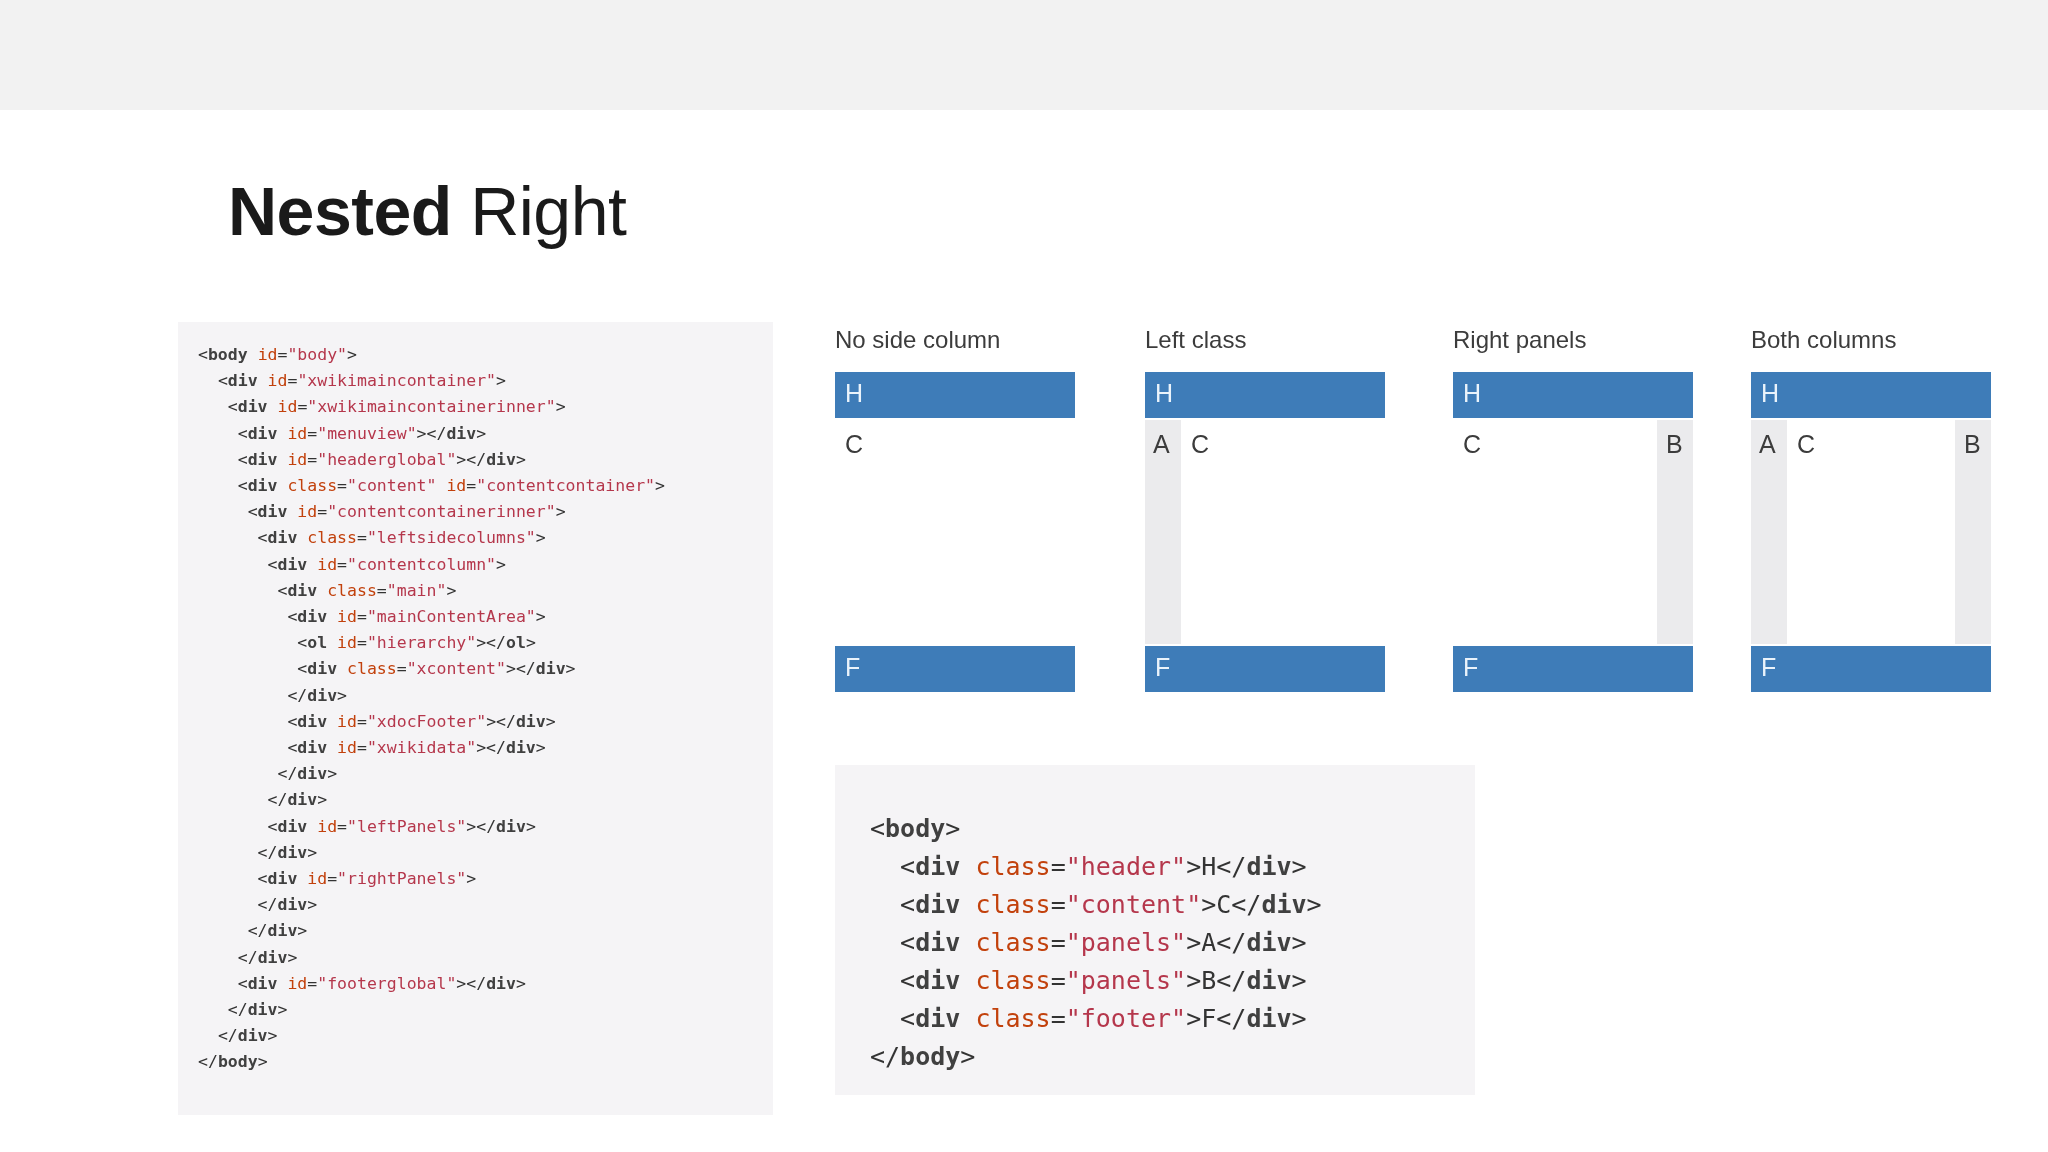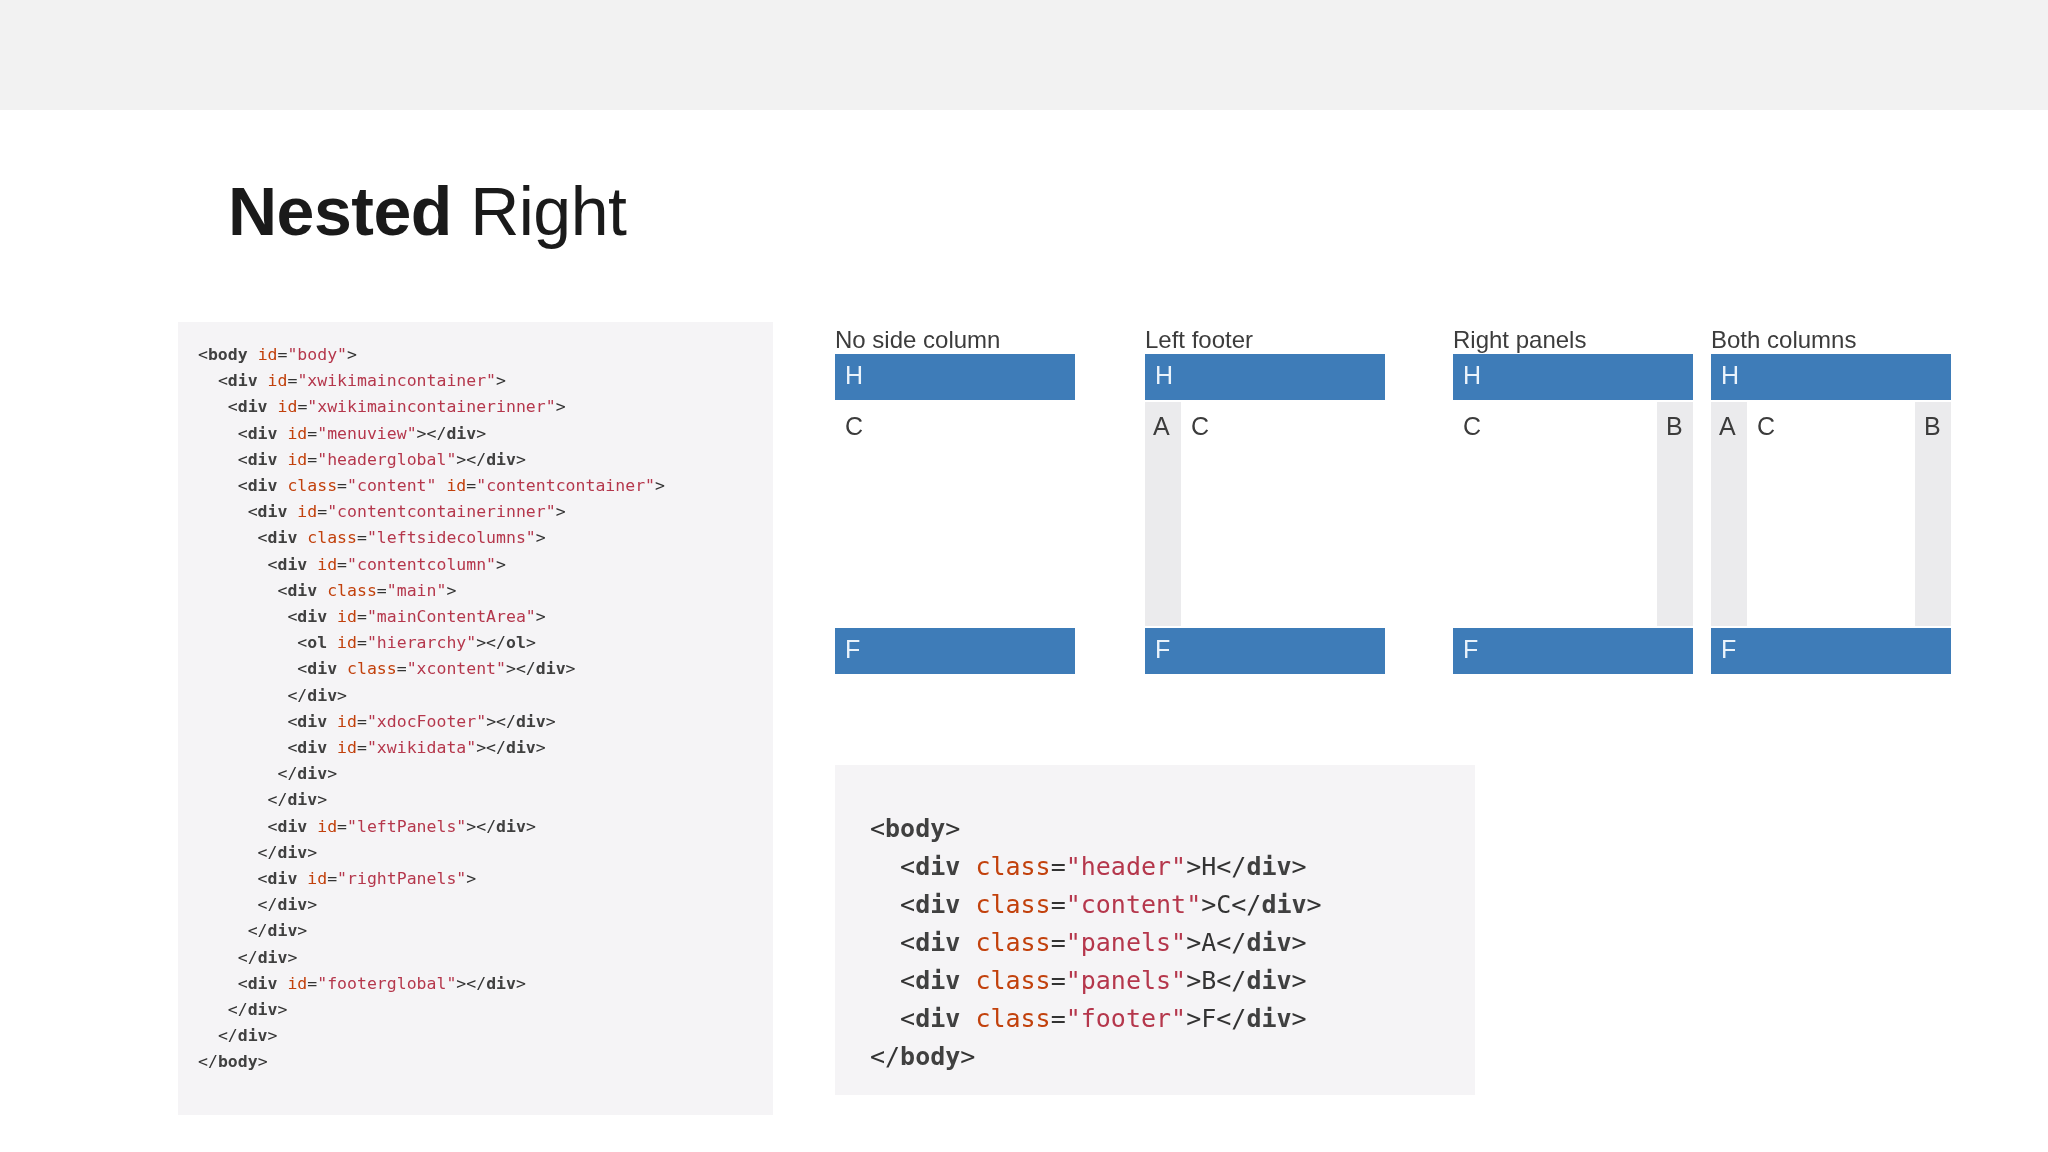--- a/index.html
+++ b/index.html
@@ -86,20 +86,21 @@
   .diagram {
     position: absolute;
     top: 0;
     width: 240px;
   }
   .diagram .dg-title {
     font-size: 24px;
     color: #3c3c3c;
     font-weight: 400;
     white-space: nowrap;
+    margin-bottom: 18px;
   }
   .dg-body {
     position: relative;
     width: 240px;
     height: 320px;
   }
   .dg-header, .dg-footer {
     position: absolute;
     left: 0;
     width: 240px;
@@ -156,42 +157,42 @@
       <div class="dg-title">No side column</div>
       <div class="dg-body">
         <div class="dg-header">H</div>
         <div class="dg-middle">
           <div class="dg-content">C</div>
         </div>
         <div class="dg-footer">F</div>
       </div>
     </div>
     <div class="diagram" style="left: 310px;">
-      <div class="dg-title">Left footer</div>
+      <div class="dg-title">Left class</div>
       <div class="dg-body">
         <div class="dg-header">H</div>
         <div class="dg-middle">
           <div class="dg-panel left">A</div>
           <div class="dg-content">C</div>
         </div>
         <div class="dg-footer">F</div>
       </div>
     </div>
     <div class="diagram" style="left: 618px;">
       <div class="dg-title">Right panels</div>
       <div class="dg-body">
         <div class="dg-header">H</div>
         <div class="dg-middle">
           <div class="dg-content">C</div>
           <div class="dg-panel right">B</div>
         </div>
         <div class="dg-footer">F</div>
       </div>
     </div>
-    <div class="diagram" style="left: 876px;">
+    <div class="diagram" style="left: 916px;">
       <div class="dg-title">Both columns</div>
       <div class="dg-body">
         <div class="dg-header">H</div>
         <div class="dg-middle">
           <div class="dg-panel left">A</div>
           <div class="dg-content">C</div>
           <div class="dg-panel right">B</div>
         </div>
         <div class="dg-footer">F</div>
       </div>

